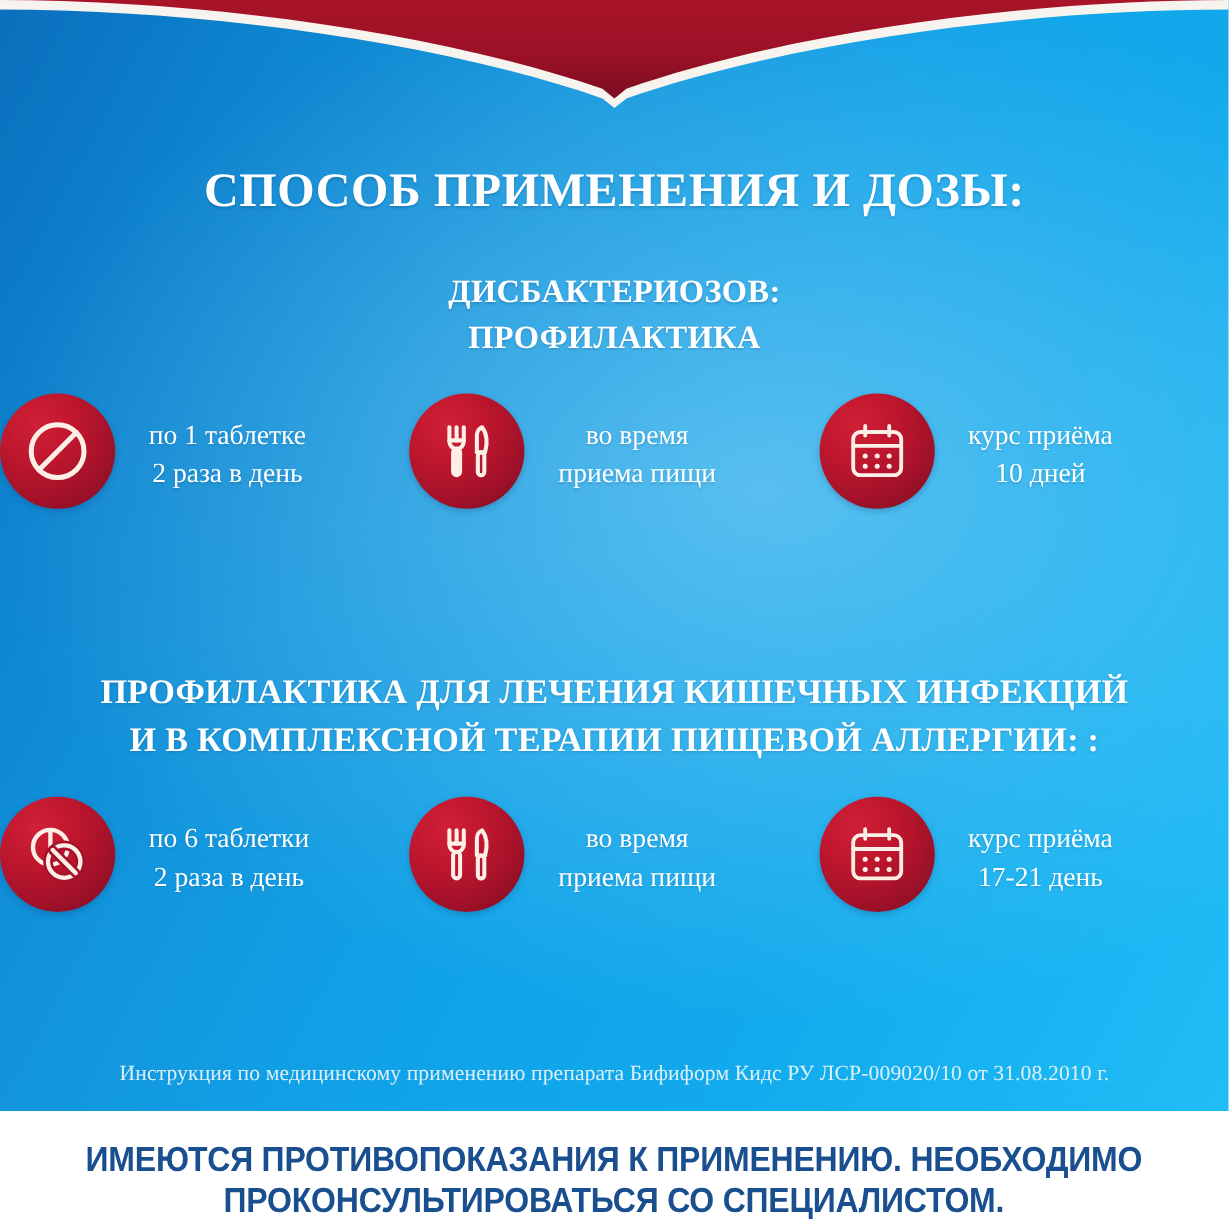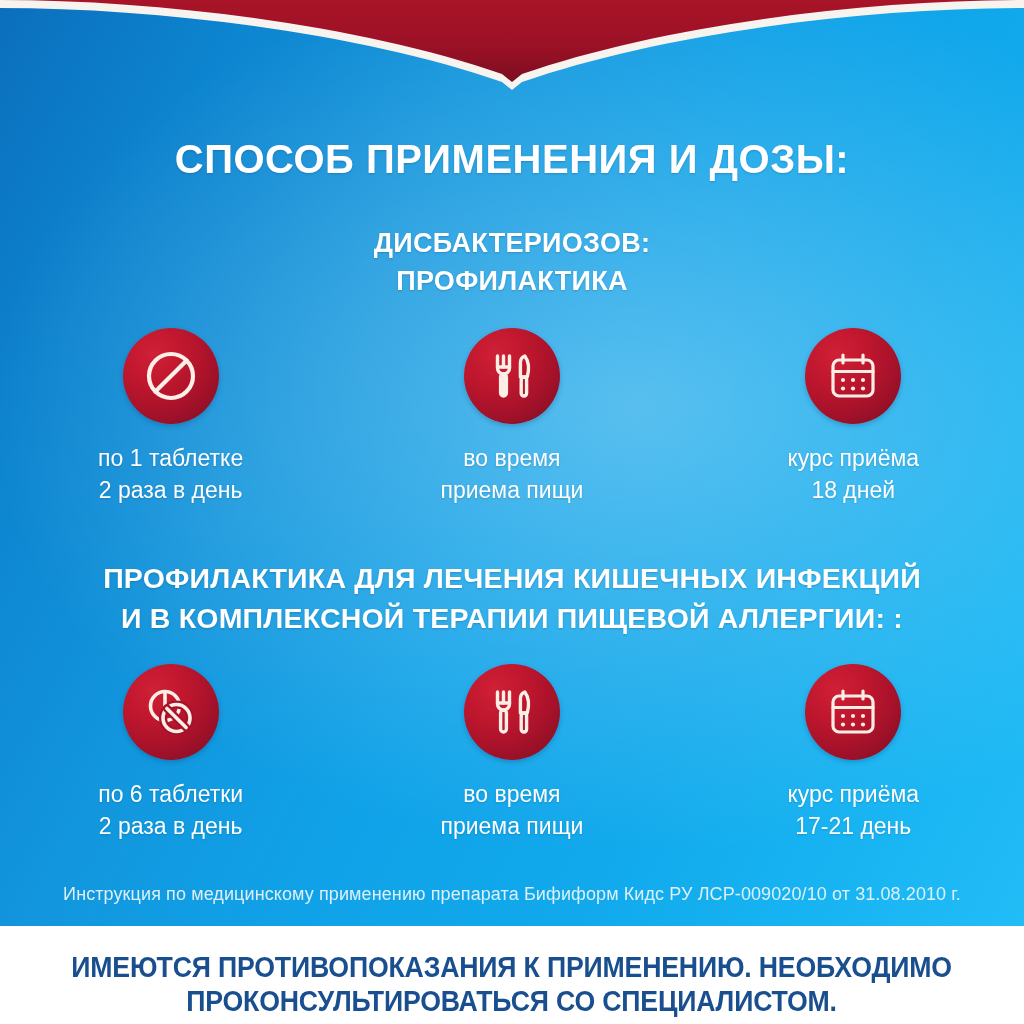--- a/index.html
+++ b/index.html
@@ -34,20 +34,21 @@
     width: 1024px;
     height: 100px;
   }
 
   
   .content {
     position: absolute;
     left: 0; top: 0;
     width: 943px;
     height: 926px;
+    font-family: Liberation Serif, serif;
   }
 
   .main-title {
     position: absolute;
     left: 0;
     top: 137px;
     width: 1024px;
     text-align: center;
     color: #ffffff;
     font-size: 40px;
@@ -86,22 +87,22 @@
     left: 0;
     width: 1024px;
     display: flex;
   }
   .icon-row.row1 { top: 328px; }
   .icon-row.row2 { top: 664px; }
 
   .icon-cell {
     width: 341.3px;
     display: flex;
-    flex-direction: column;
-    align-items: center;
+    flex-direction: row;
+    gap: 28px;
   }
 
   .circle {
     width: 96px;
     height: 96px;
     border-radius: 50%;
     background: radial-gradient(circle at 32% 26%, #cf2036 0%, #c0172e 32%, #a6122a 62%, #8b0f26 86%, #7d0d23 100%);
     box-shadow: 0 2px 5px rgba(0,40,80,0.25);
     display: flex;
     align-items: center;
@@ -241,21 +242,21 @@
               <circle cx="29" cy="33" r="2.1"></circle>
               <circle cx="39" cy="33" r="2.1"></circle>
               <circle cx="19" cy="41.5" r="2.1"></circle>
               <circle cx="29" cy="41.5" r="2.1"></circle>
               <circle cx="39" cy="41.5" r="2.1"></circle>
             </g>
           </svg>
         </div>
         <div class="caption">
           <span class="line">курс приёма</span>
-          <span class="line">18 дней</span>
+          <span class="line">10 дней</span>
         </div>
       </div>
 
     </div>
 
     <div class="section-head two">
       <span class="line">ПРОФИЛАКТИКА ДЛЯ ЛЕЧЕНИЯ КИШЕЧНЫХ ИНФЕКЦИЙ</span>
       <span class="line">И В КОМПЛЕКСНОЙ ТЕРАПИИ ПИЩЕВОЙ АЛЛЕРГИИ: :</span>
     </div>
 

